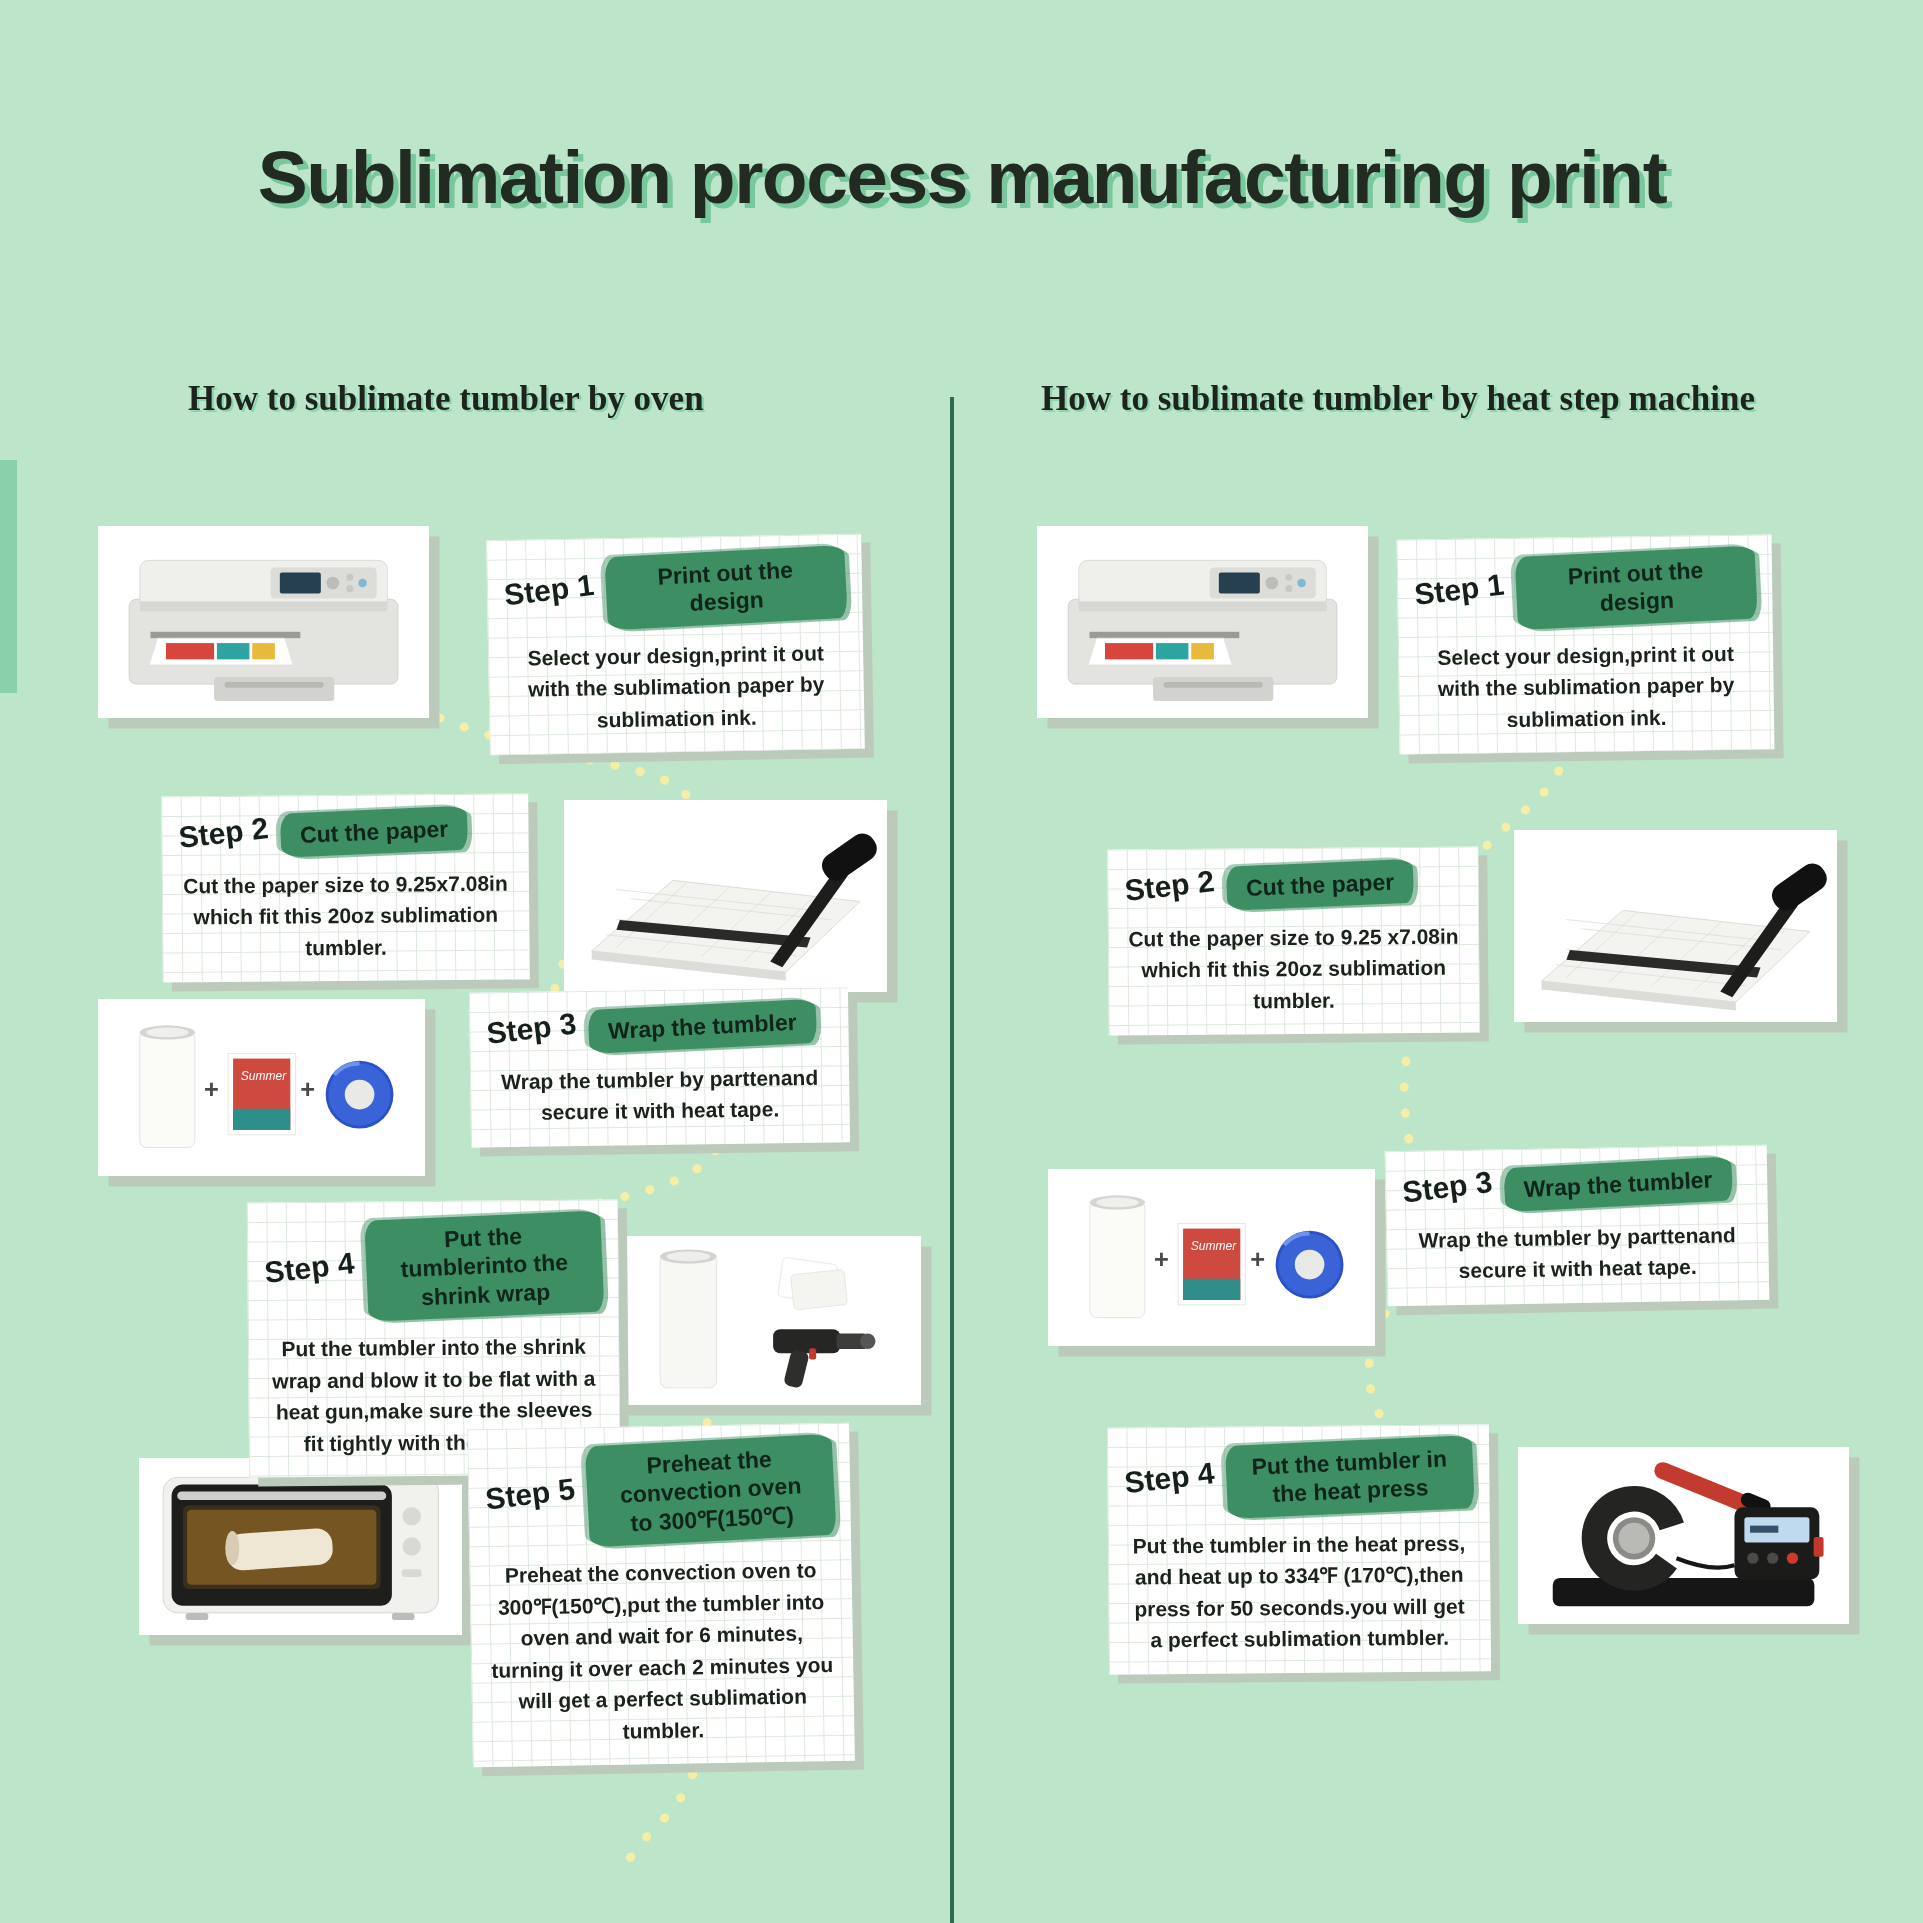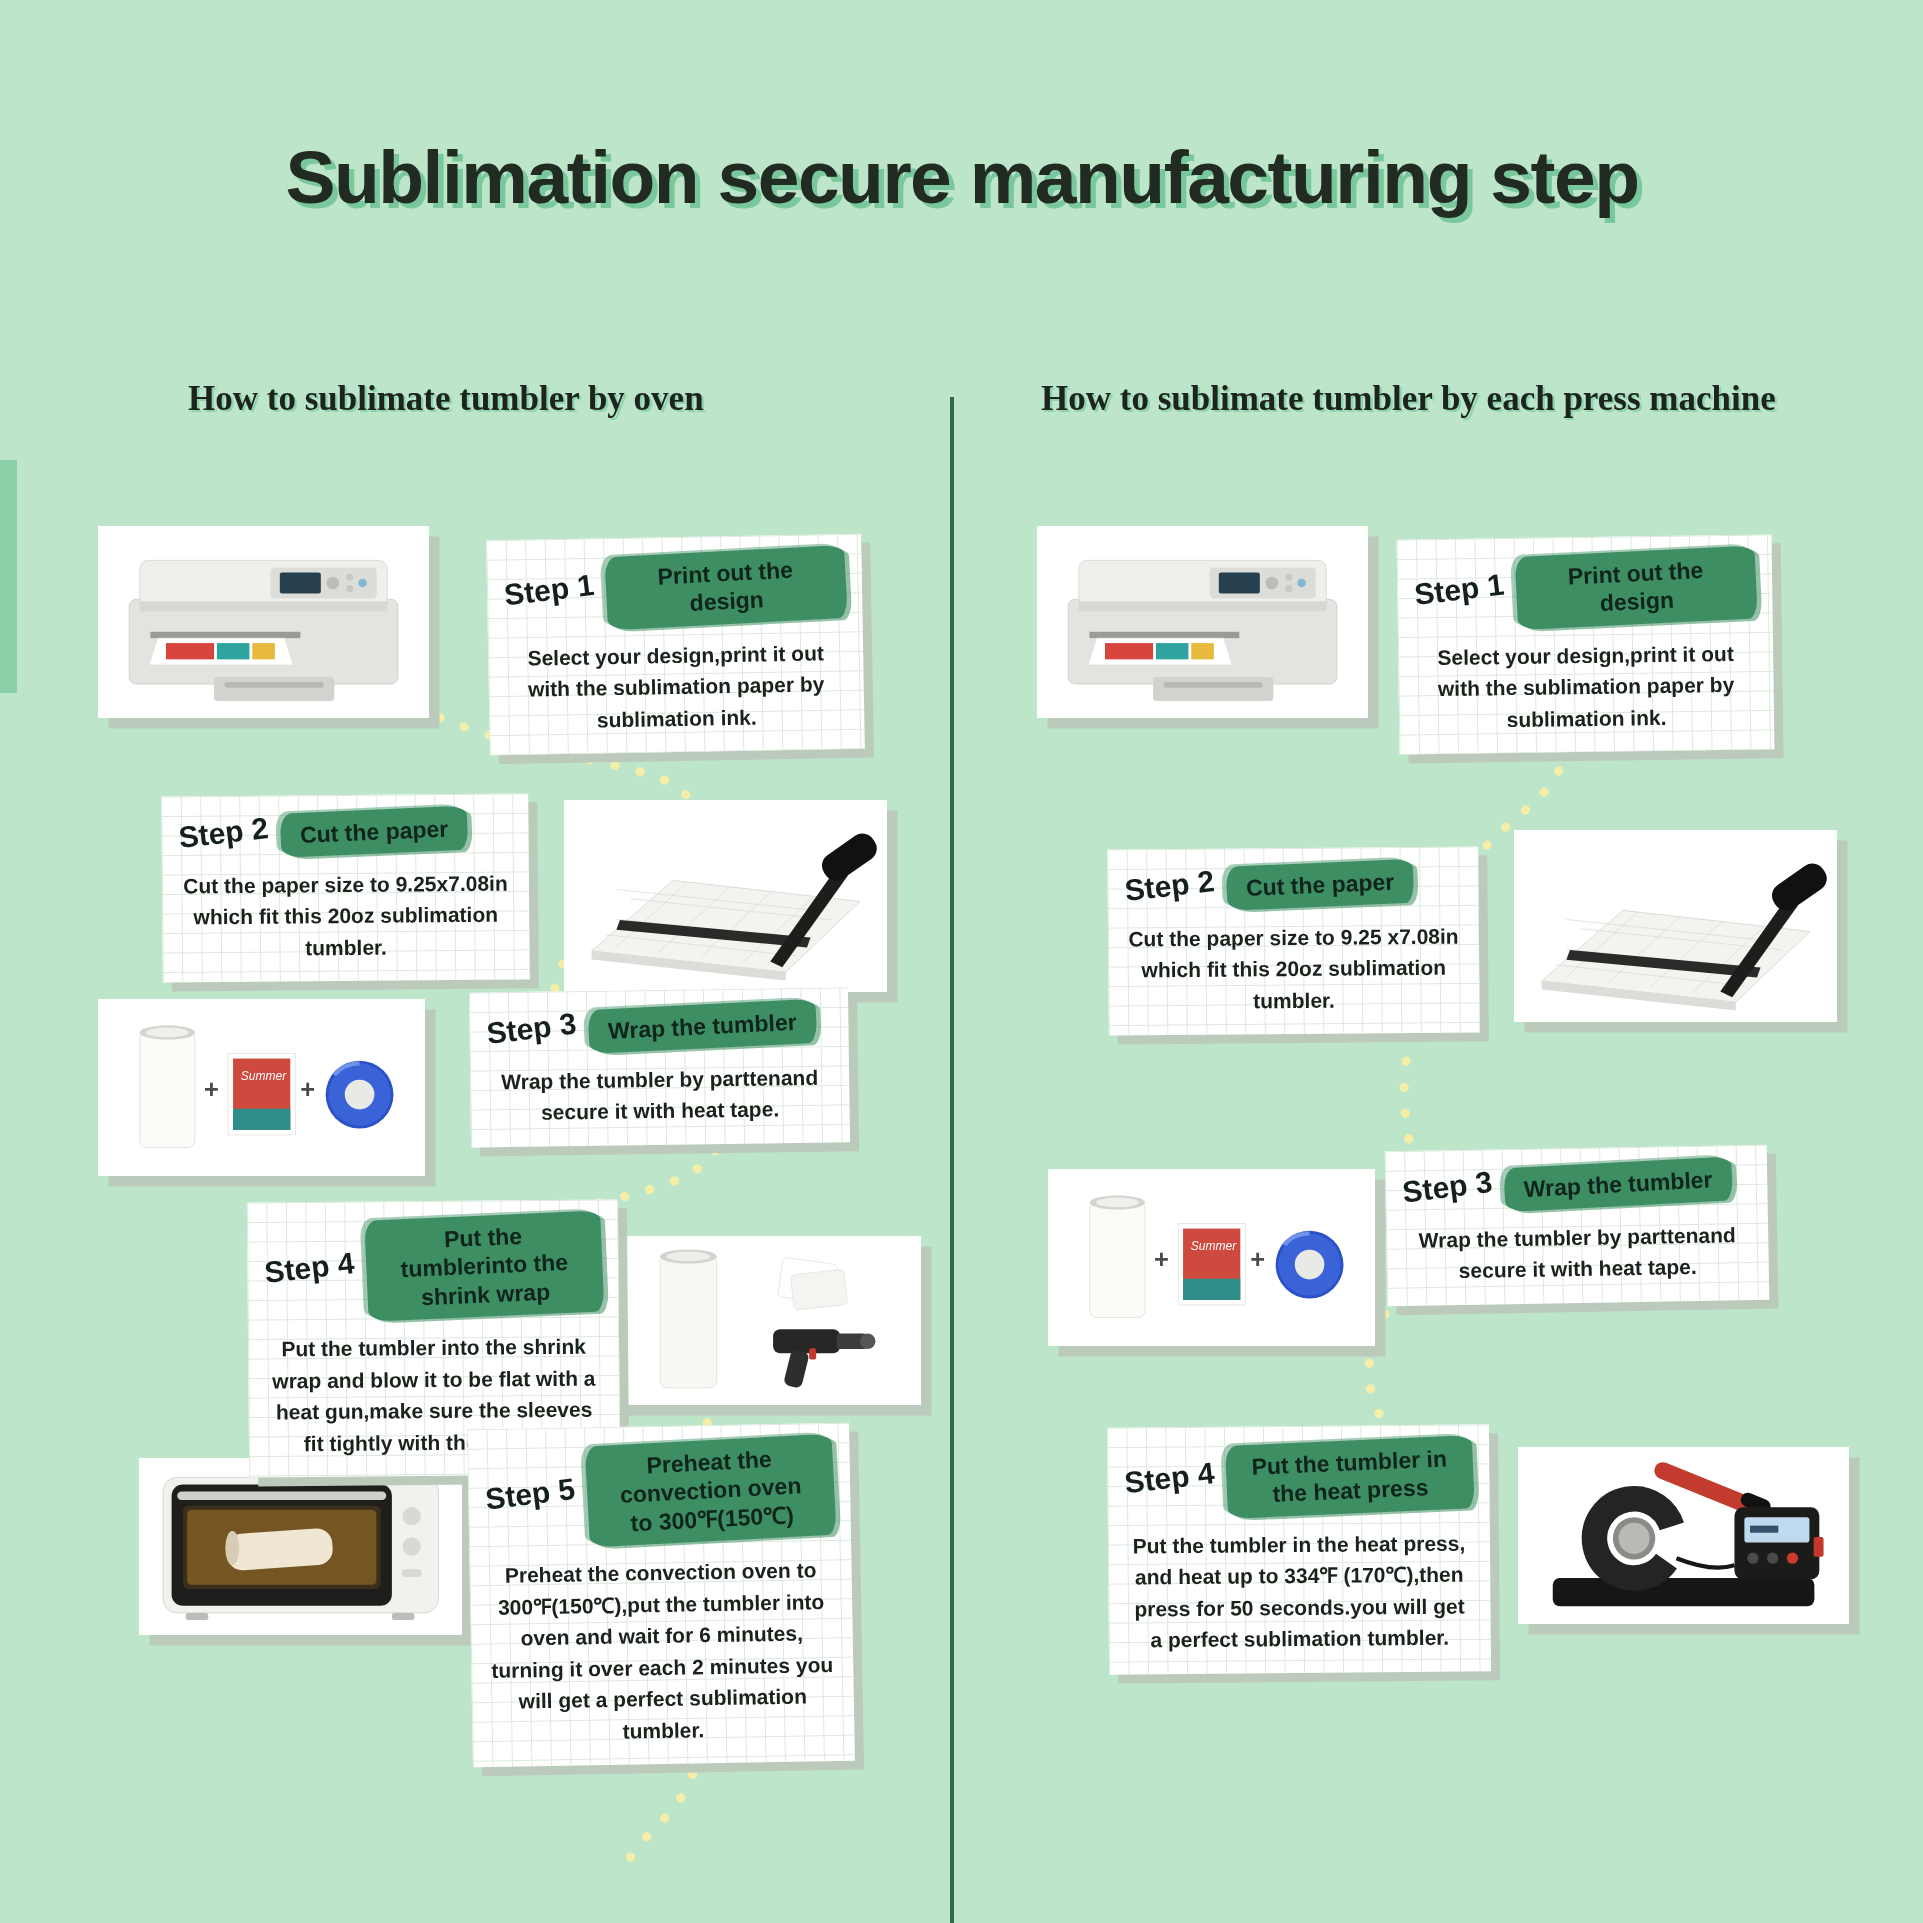--- a/index.html
+++ b/index.html
@@ -39,37 +39,37 @@
     transform:rotate(-2deg);
     box-shadow:4.5px 2.3px 0 rgba(62,142,99,.55), -4.5px -2.3px 0 rgba(62,142,99,.45);}
   .brush.w330{max-width:248px;} .brush.w360{max-width:271px;} .brush.w320{max-width:240px;}
   .step-body{font-size:21px;font-weight:600;text-align:center;line-height:1.5;margin:15px 3px 3px;color:#1a221b;}
 </style>
 </head>
 <body>
 
 <div class="canvas">
 
-  <h1 class="page-title">Sublimation secure manufacturing step</h1>
+  <h1 class="page-title">Sublimation process manufacturing print</h1>
 
   <div class="edge-tab"></div>
   <div class="divider"></div>
 
   <svg class="paths" viewBox="0 0 2560 2560">
     <path fill="none" stroke="#f4eea8" stroke-width="12" stroke-linecap="round" stroke-dasharray="0.5 34" d="M 585 955 C 800 1040, 960 1000, 920 1130 C 890 1230, 720 1240, 740 1330
          C 760 1430, 980 1400, 960 1510 C 940 1620, 640 1580, 660 1700
          C 680 1820, 960 1780, 940 1900 C 920 2020, 700 2000, 720 2120
          C 740 2240, 950 2220, 930 2330 C 915 2420, 840 2440, 830 2495"></path>
     <path fill="none" stroke="#f4eea8" stroke-width="12" stroke-linecap="round" stroke-dasharray="0.5 34" d="M 2065 960 C 2120 1045, 2000 1080, 1960 1150 C 1910 1240, 1880 1320, 1870 1420
          C 1860 1520, 1900 1560, 1880 1650 C 1855 1750, 1800 1790, 1830 1870
          C 1860 1950, 1975 1930, 2010 1965"></path>
   </svg>
 
   <h2 class="col-heading left">How to sublimate tumbler by oven</h2>
-  <h2 class="col-heading right">How to sublimate tumbler by each press machine</h2>
+  <h2 class="col-heading right">How to sublimate tumbler by heat step machine</h2>
 
   <div class="img-box" style="left:98px;top:526px;width:331px;height:192px;">
     <svg viewBox="0 0 440 255">
       <rect x="30" y="95" width="380" height="120" rx="10" fill="#e3e3e0" stroke="#c6c6c2"></rect>
       <rect x="45" y="40" width="350" height="70" rx="12" fill="#efefec" stroke="#d2d2ce"></rect>
       <rect x="45" y="98" width="350" height="14" fill="#d7d7d3"></rect>
       <rect x="230" y="50" width="150" height="44" rx="6" fill="#dcdcd8"></rect>
       <rect x="243" y="57" width="58" height="30" rx="3" fill="#274050"></rect>
       <circle cx="318" cy="72" r="9" fill="#bcbcb8"></circle>
       <circle cx="342" cy="64" r="5" fill="#c8c8c4"></circle>

